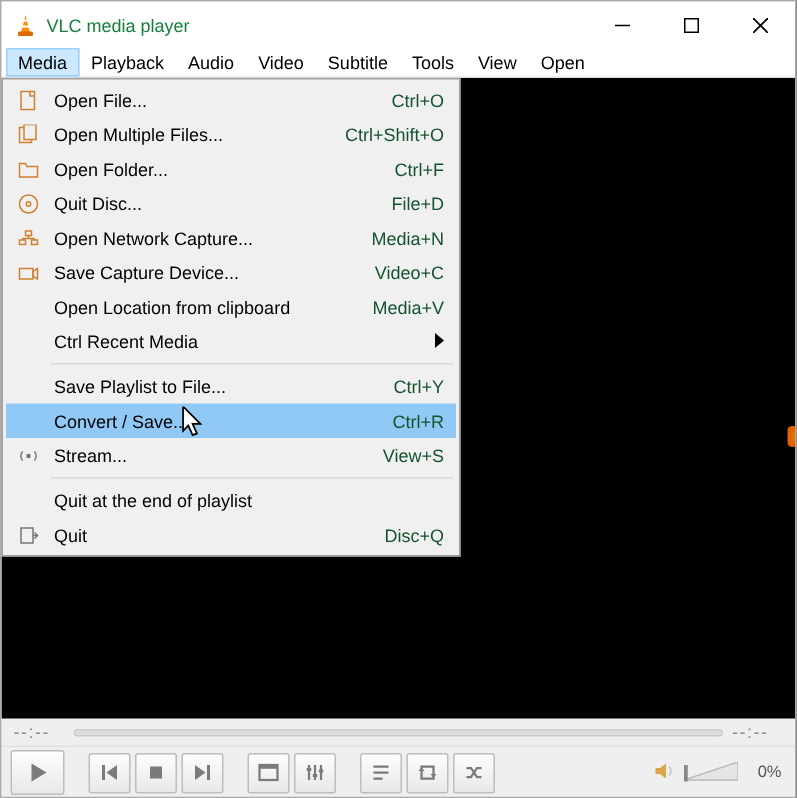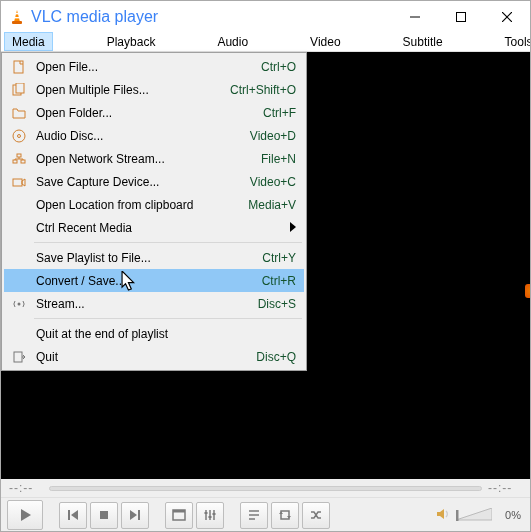--- a/index.html
+++ b/index.html
@@ -1,25 +1,25 @@
 <!DOCTYPE html>
 <html><head>
 <meta charset="utf-8">
 <style>
   * { box-sizing: border-box; margin: 0; padding: 0; }
   body { font-family: "Segoe UI", Tahoma, sans-serif; font-size: 12px; background: #f0f0f0; width: 531px; height: 532px; overflow: hidden; border: 1px solid #aaa; }
   
   .titlebar { height: 31px; background: #fff; display: flex; align-items: center; padding-left: 8px; }
   .titlebar .app-icon { width: 16px; height: 16px; margin-right: 6px; }
-  .titlebar .title { flex: 1; font-size: 16px; color: #3b82f6; }
+  .titlebar .title { flex: 1; font-size: 12px; color: #15803d; }
   .winbtns { display: flex; height: 100%; }
   .winbtn { width: 46px; display: flex; align-items: center; justify-content: center; }
   .winbtn svg { width: 10px; height: 10px; }
   
-  .menubar { height: 20px; background: #fff; display: flex; align-items: stretch; padding-left: 3px; border-bottom: 1px solid #e0e0e0; gap: 46px; }
+  .menubar { height: 20px; background: #fff; display: flex; align-items: stretch; padding-left: 3px; border-bottom: 1px solid #e0e0e0; }
   .menubar .menu { padding: 0 8px; display: flex; align-items: center; font-size: 12px; }
   .menubar .menu.open { background: #cce8ff; border: 1px solid #99d1ff; padding: 0 7px; }
   
   .content { background: #000; position: relative; height: 427px; padding-left: 44px; }
   
   .dropdown { position: absolute; top: 0; left: 0; width: 306px; background: #f0f0f0; border: 1px solid #a0a0a0; box-shadow: 2px 2px 4px rgba(0,0,0,0.25); z-index: 10; padding: 2px; }
   .dropdown .row { display: flex; align-items: center; height: 23px; padding: 0 8px 0 4px; position: relative; }
   .dropdown .row.hover { background: #90c8f6; }
   .dropdown .icon-cell { width: 22px; display: flex; justify-content: center; align-items: center; }
   .dropdown .label { flex: 1; padding-left: 6px; font-size: 12px; }
@@ -141,38 +141,38 @@
       <span class="shortcut">Ctrl+F</span>
     </div>
 
     <div class="row">
       <span class="icon-cell">
           <svg width="14" height="14" viewBox="0 0 14 14">
             <circle cx="7" cy="7" r="6" fill="none" stroke="#d08030"></circle>
             <circle cx="7" cy="7" r="1.5" fill="none" stroke="#d08030"></circle>
           </svg>
         </span>
-      <span class="label">Audio Disc...</span>
-      <span class="shortcut">Video+D</span>
+      <span class="label">Quit Disc...</span>
+      <span class="shortcut">File+D</span>
     </div>
 
     <div class="row">
       <span class="icon-cell">
           <svg width="14" height="14" viewBox="0 0 14 14">
             <rect x="1" y="8" width="4" height="3" fill="none" stroke="#d08030"></rect>
             <rect x="9" y="8" width="4" height="3" fill="none" stroke="#d08030"></rect>
             <rect x="5" y="2" width="4" height="3" fill="none" stroke="#d08030"></rect>
             <line x1="7" y1="5" x2="7" y2="7" stroke="#d08030"></line>
             <line x1="3" y1="8" x2="3" y2="7" stroke="#d08030"></line>
             <line x1="11" y1="8" x2="11" y2="7" stroke="#d08030"></line>
             <line x1="3" y1="7" x2="11" y2="7" stroke="#d08030"></line>
           </svg>
         </span>
-      <span class="label">Open Network Stream...</span>
-      <span class="shortcut">File+N</span>
+      <span class="label">Open Network Capture...</span>
+      <span class="shortcut">Media+N</span>
     </div>
 
     <div class="row">
       <span class="icon-cell">
           <svg width="14" height="14" viewBox="0 0 14 14">
             <rect x="1" y="4" width="9" height="7" fill="none" stroke="#d08030"></rect>
             <polygon points="10,6 13,4 13,11 10,9" fill="none" stroke="#d08030"></polygon>
           </svg>
         </span>
       <span class="label">Save Capture Device...</span>
@@ -209,21 +209,21 @@
 
     <div class="row">
       <span class="icon-cell">
           <svg width="14" height="14" viewBox="0 0 14 14">
             <circle cx="7" cy="7" r="1.5" fill="#777"></circle>
             <path d="M3 4 A5 5 0 0 0 3 10" fill="none" stroke="#777"></path>
             <path d="M11 4 A5 5 0 0 1 11 10" fill="none" stroke="#777"></path>
           </svg>
         </span>
       <span class="label">Stream...</span>
-      <span class="shortcut">Disc+S</span>
+      <span class="shortcut">View+S</span>
     </div>
 
     <div class="sep"></div>
 
     <div class="row">
       <span class="icon-cell"></span>
       <span class="label">Quit at the end of playlist</span>
     </div>
 
     <div class="row">

